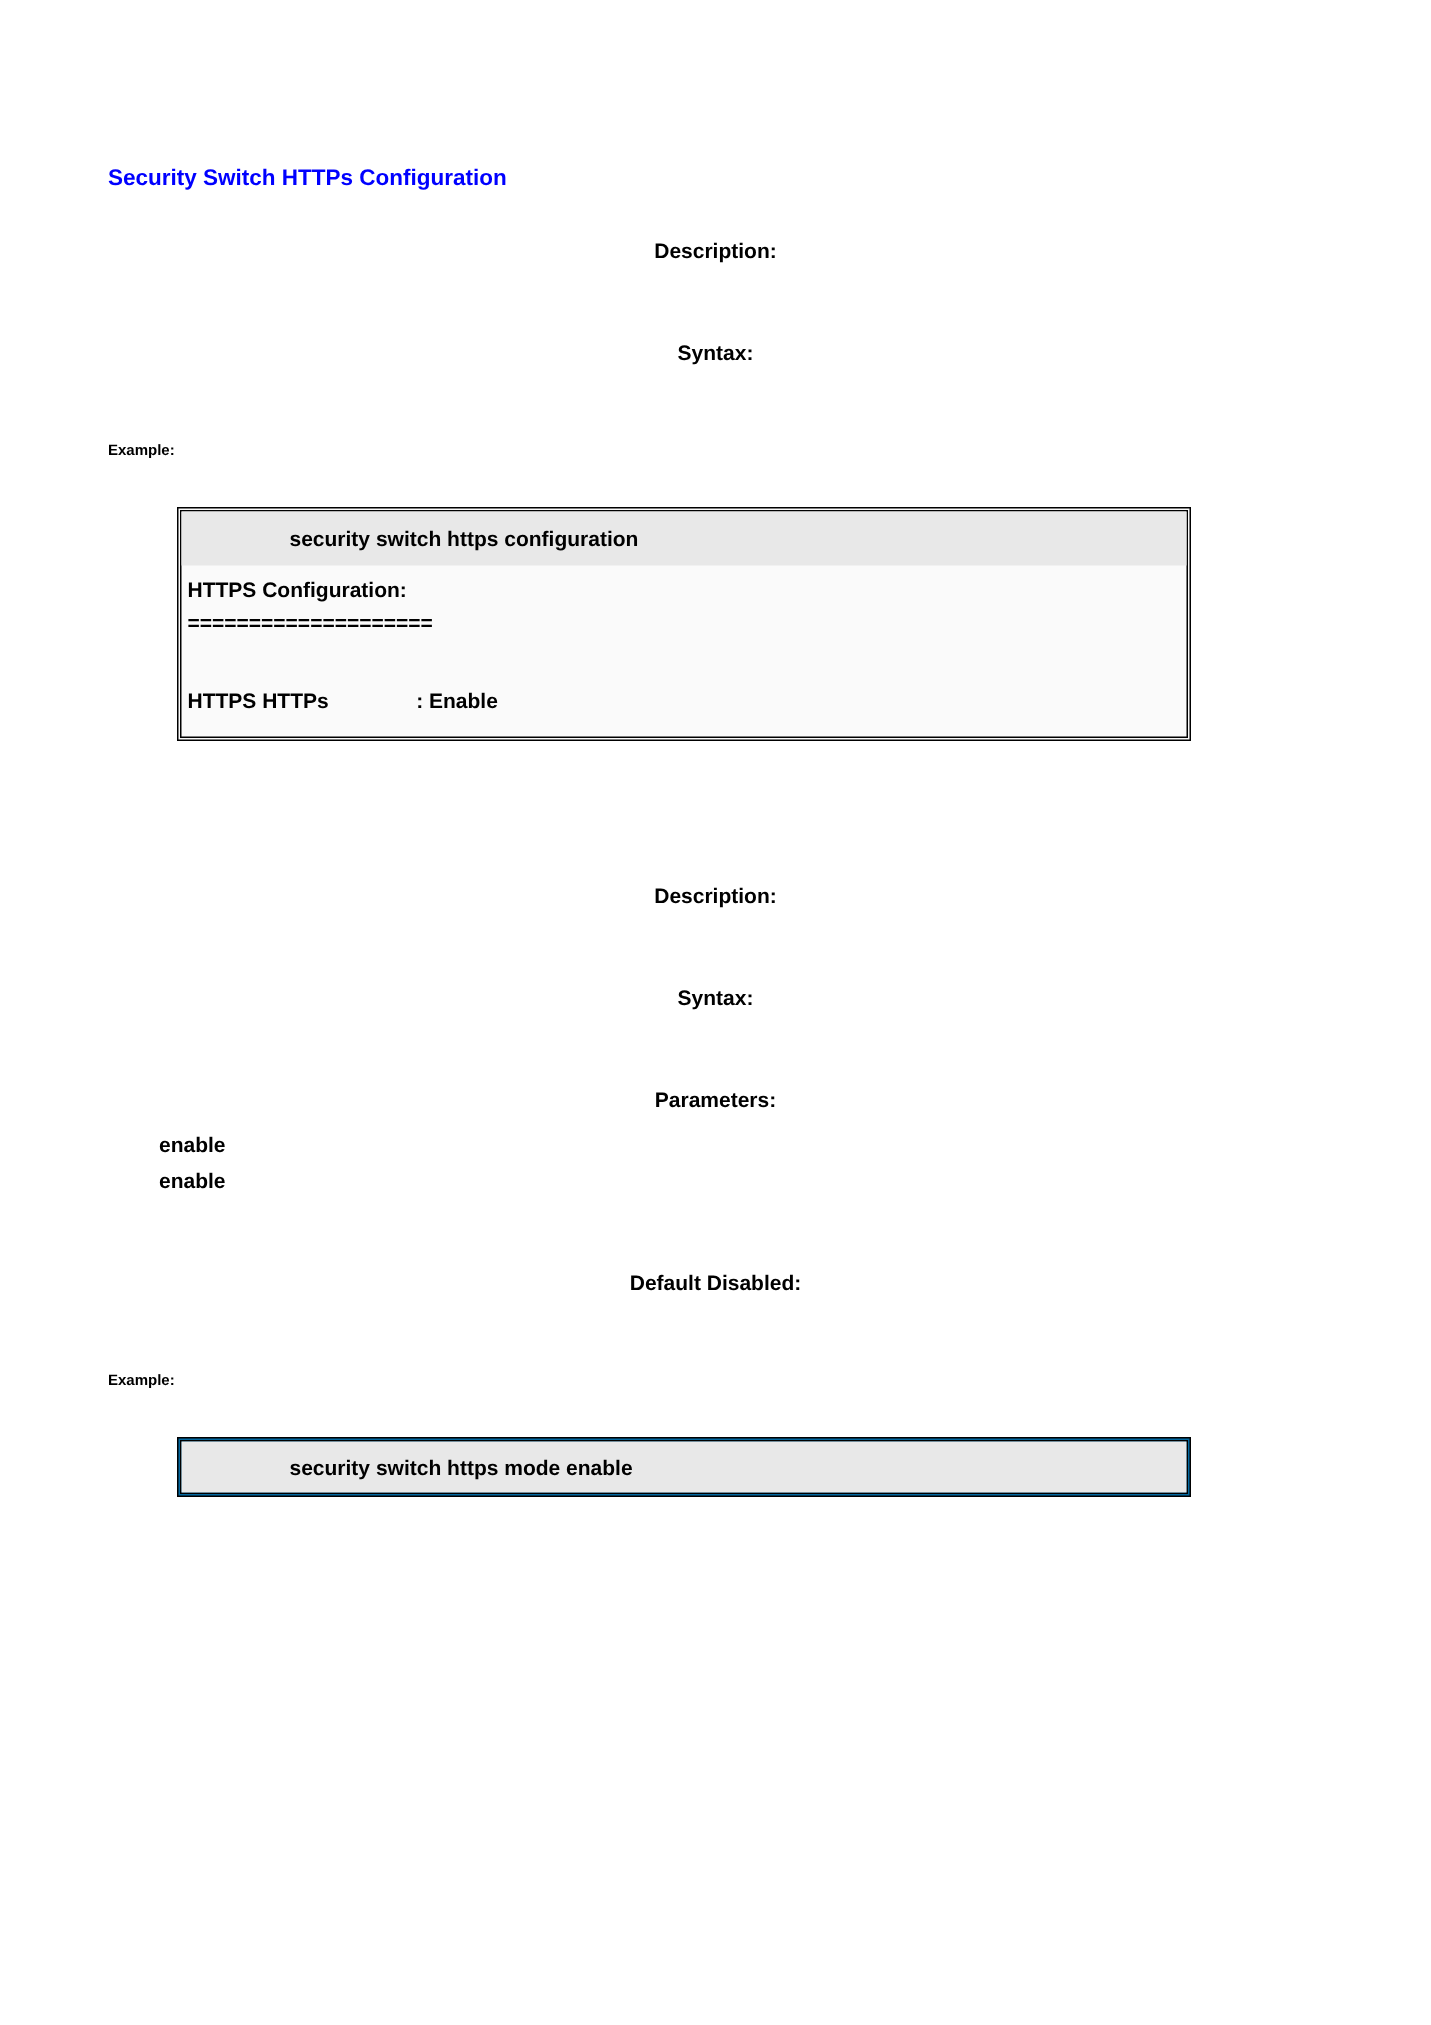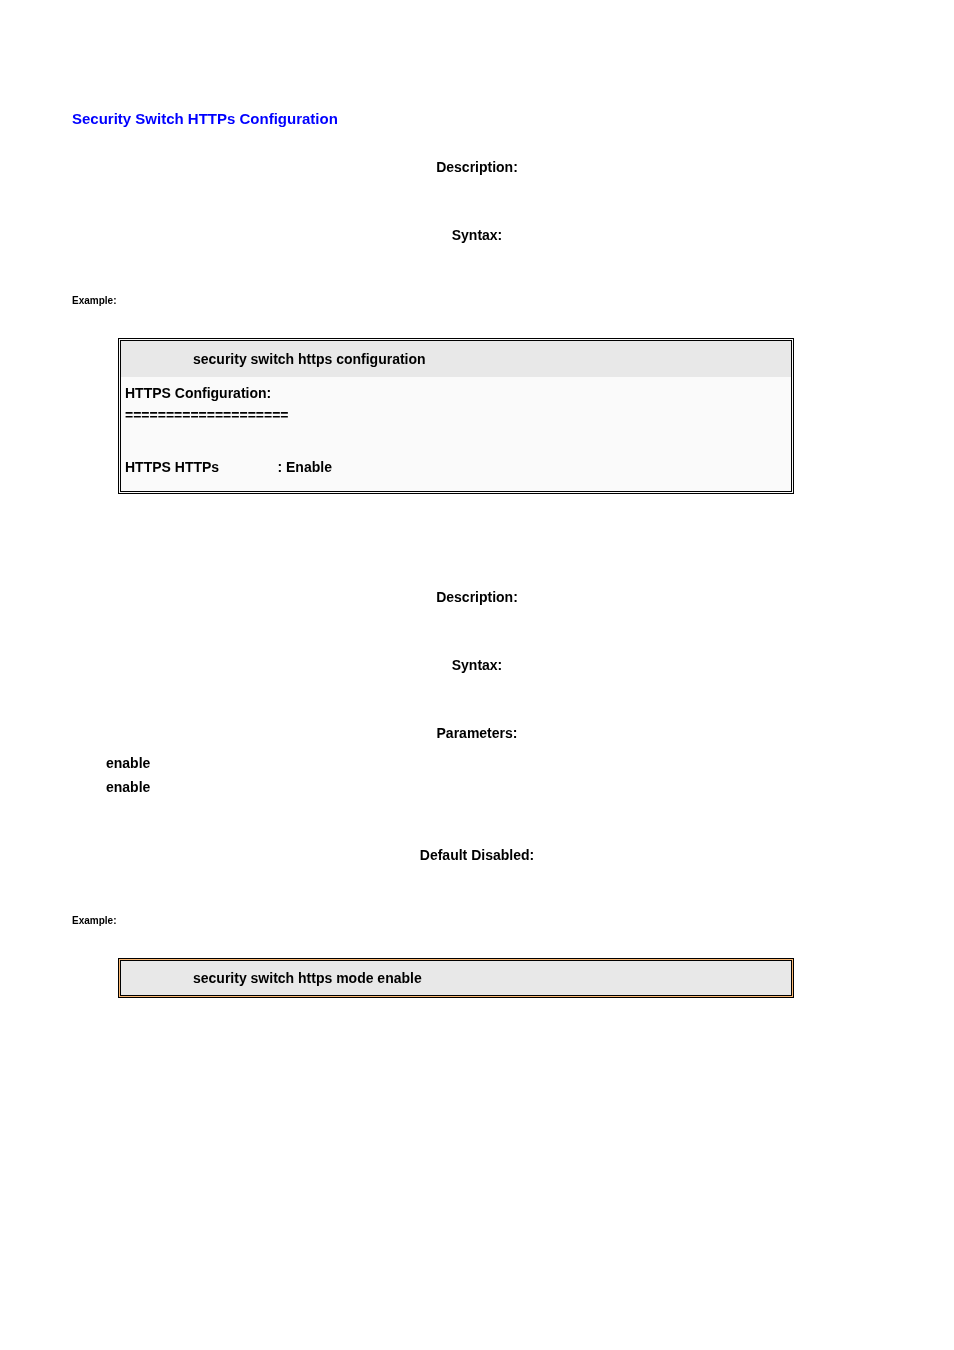--- a/index.html
+++ b/index.html
@@ -37,21 +37,21 @@
       margin-left: 46px;
       margin-right: 88px;
       border: 3px double #000000;
       background: #fafafa;
       padding-bottom: 6px;
     }
     .code-box-small {
       margin-left: 46px;
       margin-right: 88px;
       border: 3px double #000000;
-      background: #fdba74;
+      background: #0369a1;
     }
     .code-header {
       background: #e8e8e8;
       font-size: 14px;
       font-weight: bold;
       padding: 10px 0;
       text-align: left;
       padding-left: 72px;
     }
     .code-header-center {

